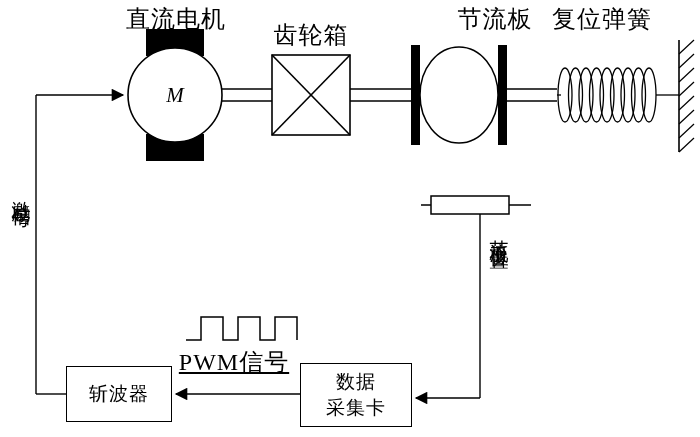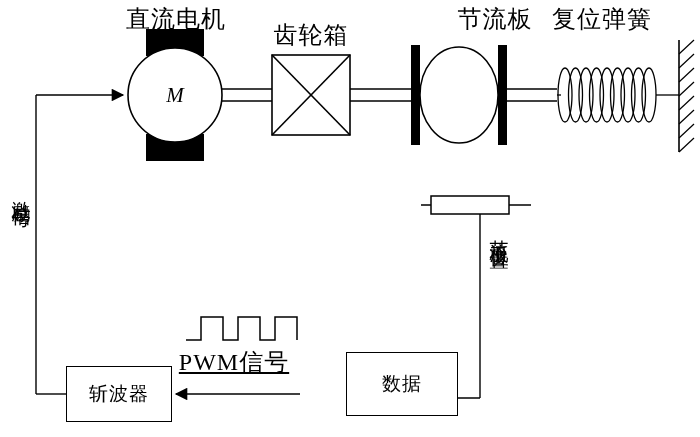--- a/index.html
+++ b/index.html
@@ -155,22 +155,23 @@
   <div class="lbl" style="left:602px;top:3px;">复位弹簧</div>
 
   <div class="msym" style="left:175px;top:95px;">M</div>
 
   <div class="lbl" style="left:234px;top:346px;text-decoration:underline;">PWM信号</div>
 
   <div class="box" style="left:66px;top:366px;width:104px;height:54px;">
     <span>斩波器</span>
   </div>
 
-  <div class="box" style="left:300px;top:352px;width:110px;height:62px;margin-left:46px;">
+  <div class="box" style="left:300px;top:363px;width:110px;height:62px;">
     <span>数据</span>
+    <span>采集卡</span>
   </div>
 
   <div class="vlbl" style="left:8px;top:186px;">激励信号</div>
 
   <div class="vcol" style="left:487px;top:224px;width:24px;">
     <span class="vtext">节流板位置</span>
     <span class="yvar">y</span>
   </div>
 
 </div>

